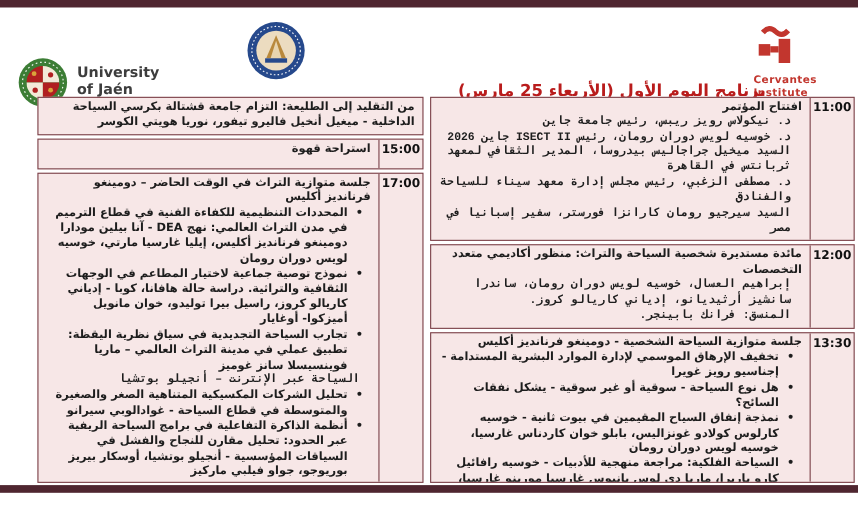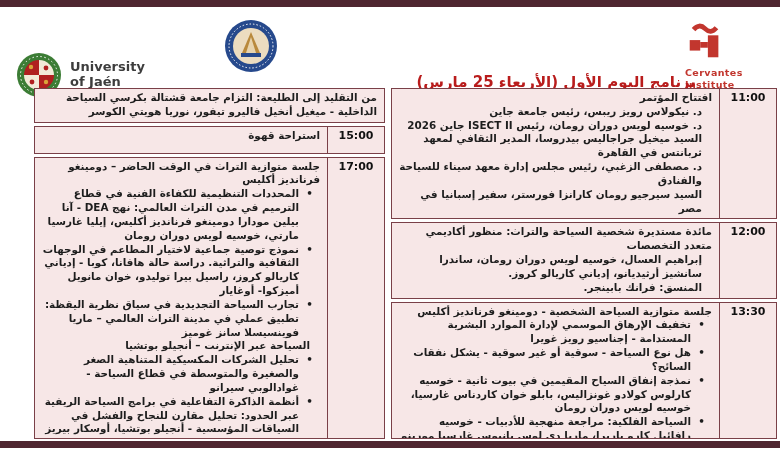--- a/index.html
+++ b/index.html
@@ -43,33 +43,33 @@
   .col-right { width: 386px; }
   .sched-row {
     direction: rtl;
     display: flex;
     border: 1px solid #7a4048;
     background: #f7e7e7;
     overflow: hidden;
   }
   .sched-row:last-child { flex: 1; }
   .time-cell {
-    width: 57px; flex: none;
+    width: 40px; flex: none;
     border-left: 1px solid #7a4048;
     font-size: 11px; font-weight: bold; color: #111;
     text-align: center; padding-top: 2px;
     direction: ltr;
   }
   .content-cell { flex: 1; padding: 2px 7px 3px 6px; }
   .line {
     position: relative;
     font-size: 10.4px; font-weight: 600; color: #1d1d1d;
     line-height: 1.33; text-align: right;
   }
-  .line.ind1 { padding-right: 10px; }
+  .line.ind1 { padding-right: 10px; font-family: Liberation Mono, monospace; }
   .line.bullet { padding-right: 21px; }
   .line.bullet::before {
     content: "•";
     position: absolute; right: 7px; top: 0;
     color: #1d1d1d;
   }
 
   
   .watermark {
     position: absolute; top: 449px; right: 58px;

